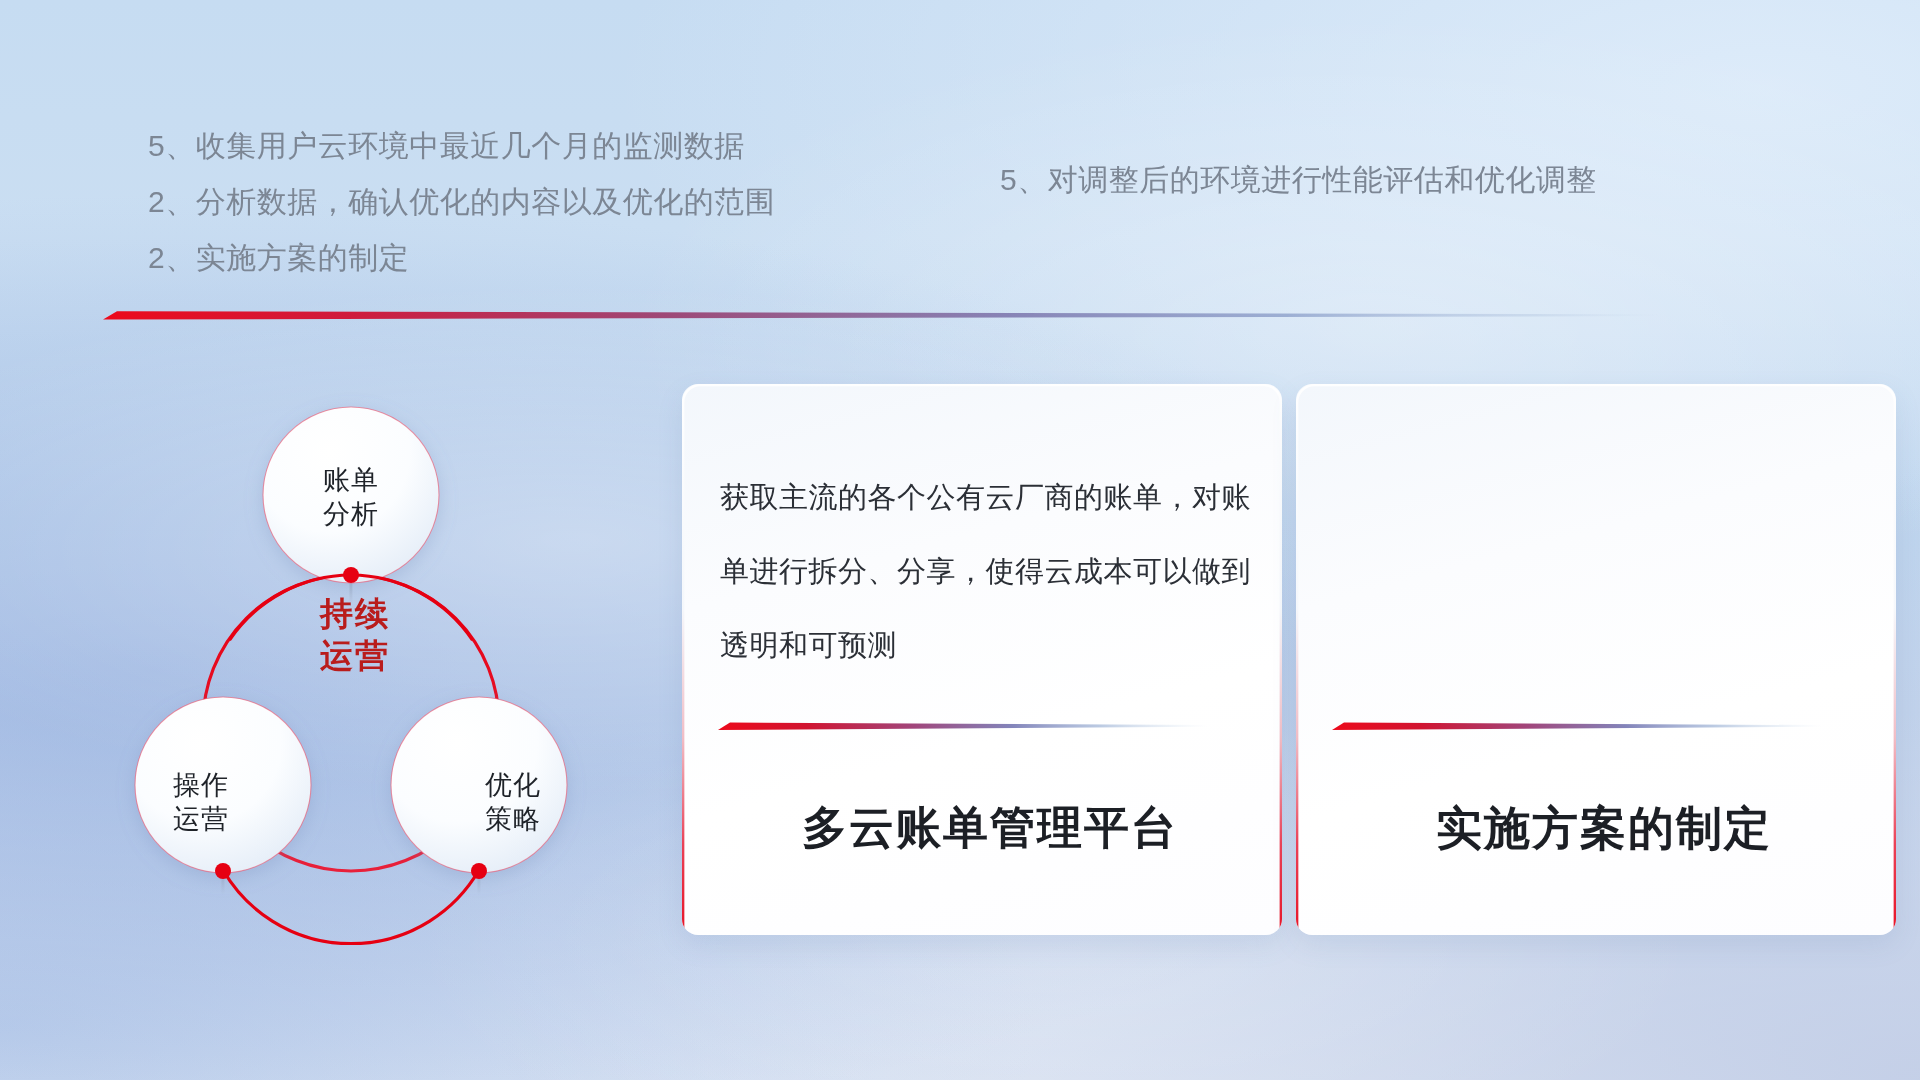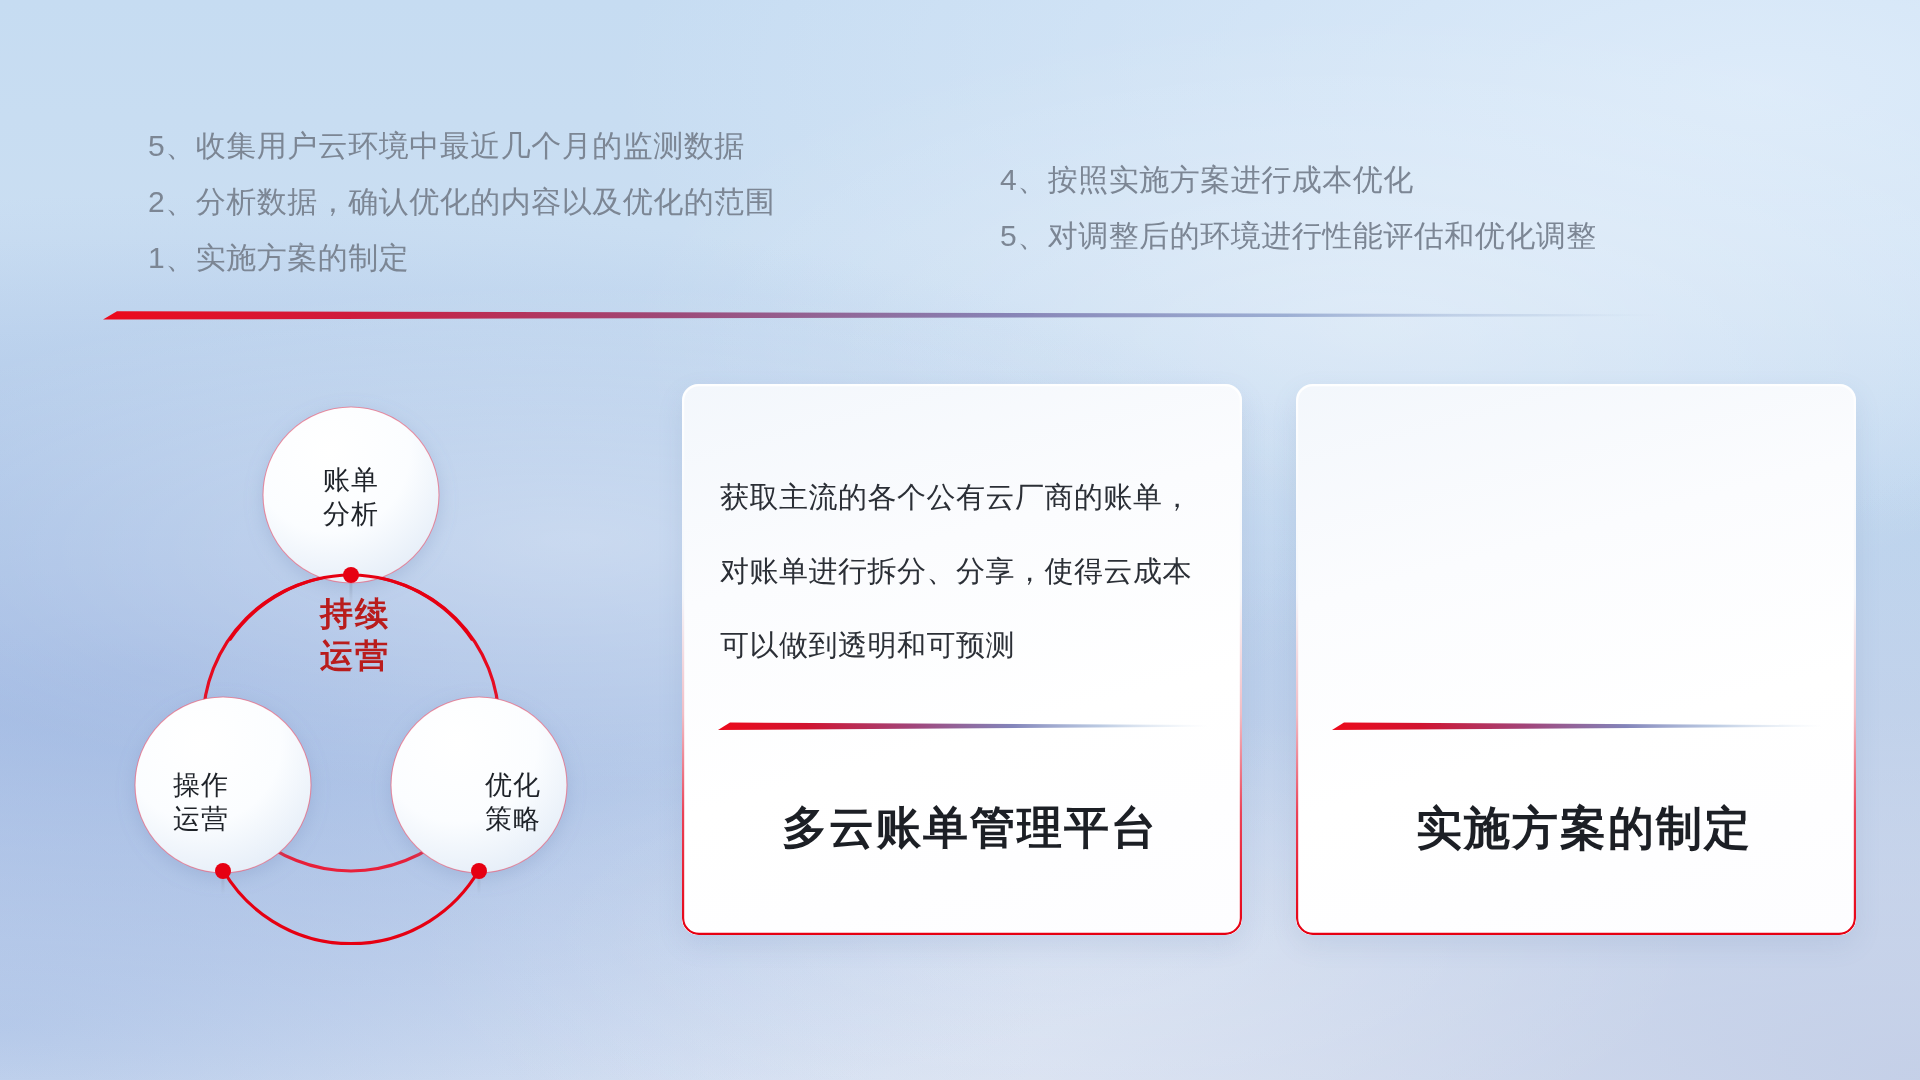--- a/index.html
+++ b/index.html
@@ -94,20 +94,21 @@
   
   .card {
     position: absolute;
     top: 384px;
     width: 560px;
     height: 551px;
     border-radius: 16px;
     background: linear-gradient(165deg, #f3f7fc 0%, #fbfcfe 32%, #ffffff 62%, #fdfdff 100%);
     box-shadow: 0 10px 26px rgba(94,124,168,0.13);
     overflow: hidden;
+    padding-left: 40px;
   }
   #card-1 { left: 682px; }
   #card-2 { left: 1296px; }
 
   .card-border {
     position: absolute;
     inset: 0;
     border-radius: 16px;
     pointer-events: none;
   }
@@ -145,25 +146,24 @@
 </style>
 </head>
 <body>
 
 <div id="bg"></div>
 <div id="bg-haze"></div>
 
 <div class="steps" id="steps-left">
   <span class="step-line">5、收集用户云环境中最近几个月的监测数据</span>
   <span class="step-line">2、分析数据，确认优化的内容以及优化的范围</span>
-  <span class="step-line">1、实施方案的制定</span>
+  <span class="step-line">2、实施方案的制定</span>
 </div>
 
 <div class="steps" id="steps-right">
-  <span class="step-line">4、按照实施方案进行成本优化</span>
   <span class="step-line">5、对调整后的环境进行性能评估和优化调整</span>
 </div>
 
 <svg id="top-divider" viewBox="0 0 1560 14" preserveAspectRatio="none">
   <defs>
     <linearGradient id="gradTopDiv" x1="0" y1="0" x2="1" y2="0">
       <stop offset="0.00" stop-color="#ec0a1c" stop-opacity="1"></stop>
       <stop offset="0.16" stop-color="#cf1b3d" stop-opacity="1"></stop>
       <stop offset="0.36" stop-color="#9c4070" stop-opacity="0.95"></stop>
       <stop offset="0.58" stop-color="#7a73ab" stop-opacity="0.85"></stop>

